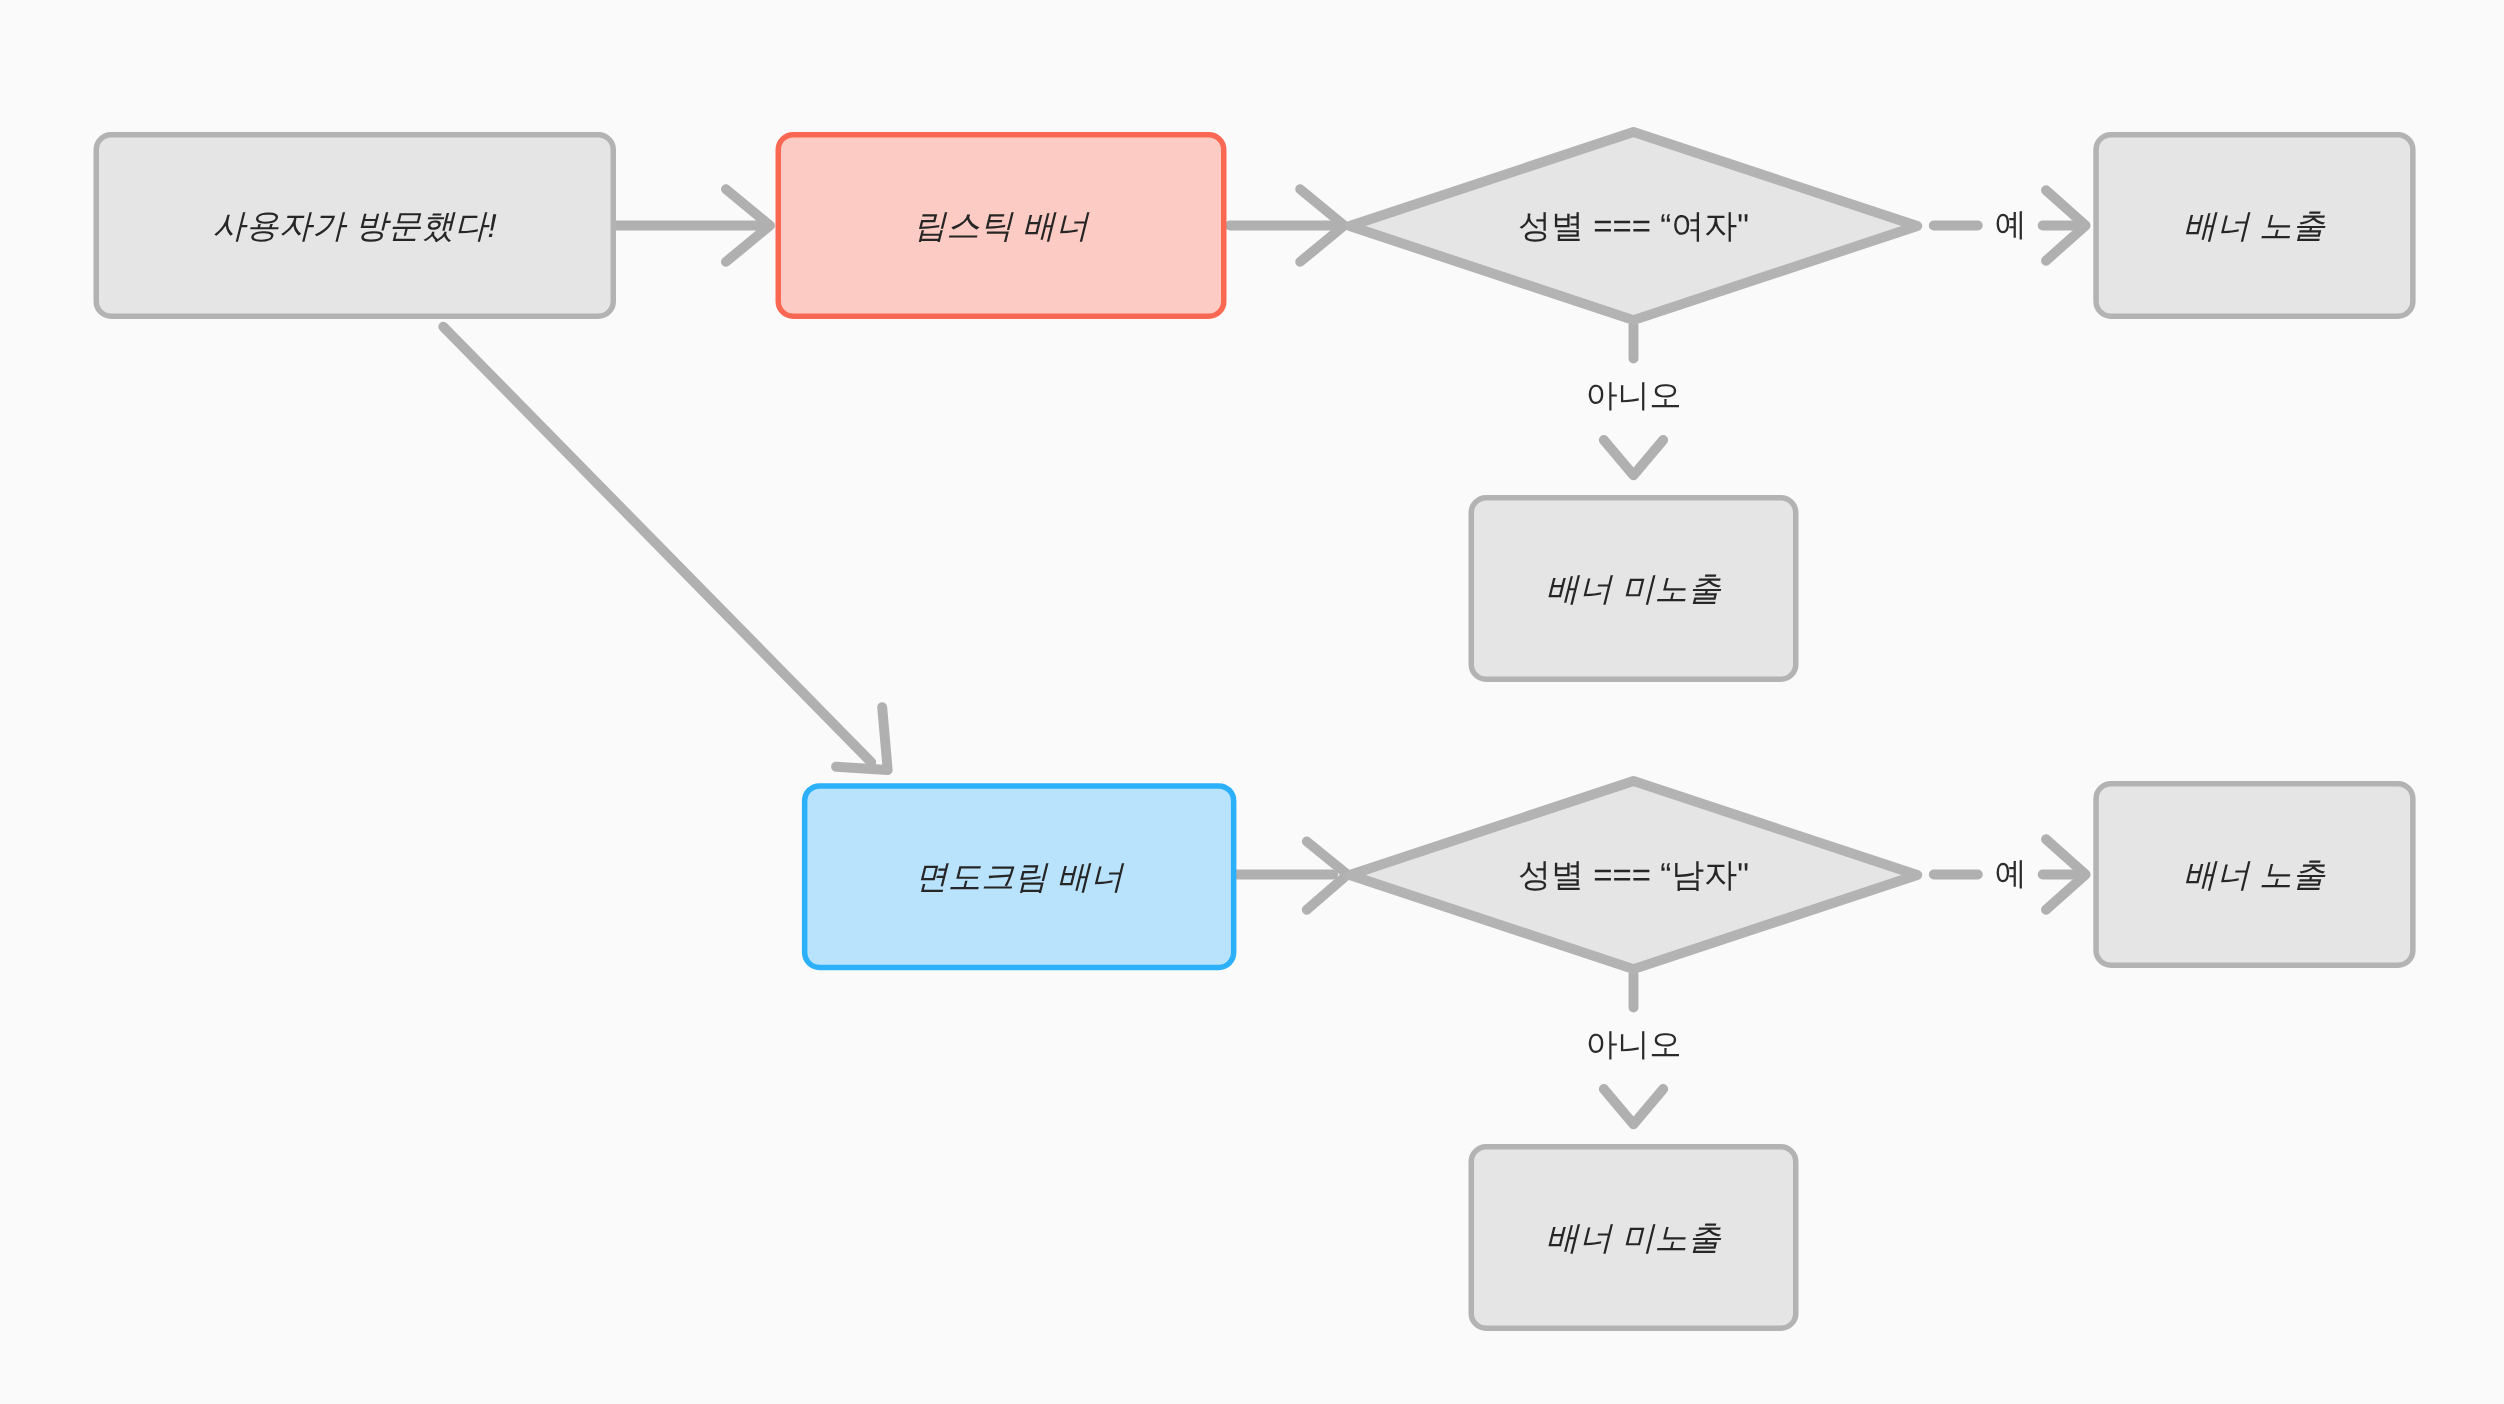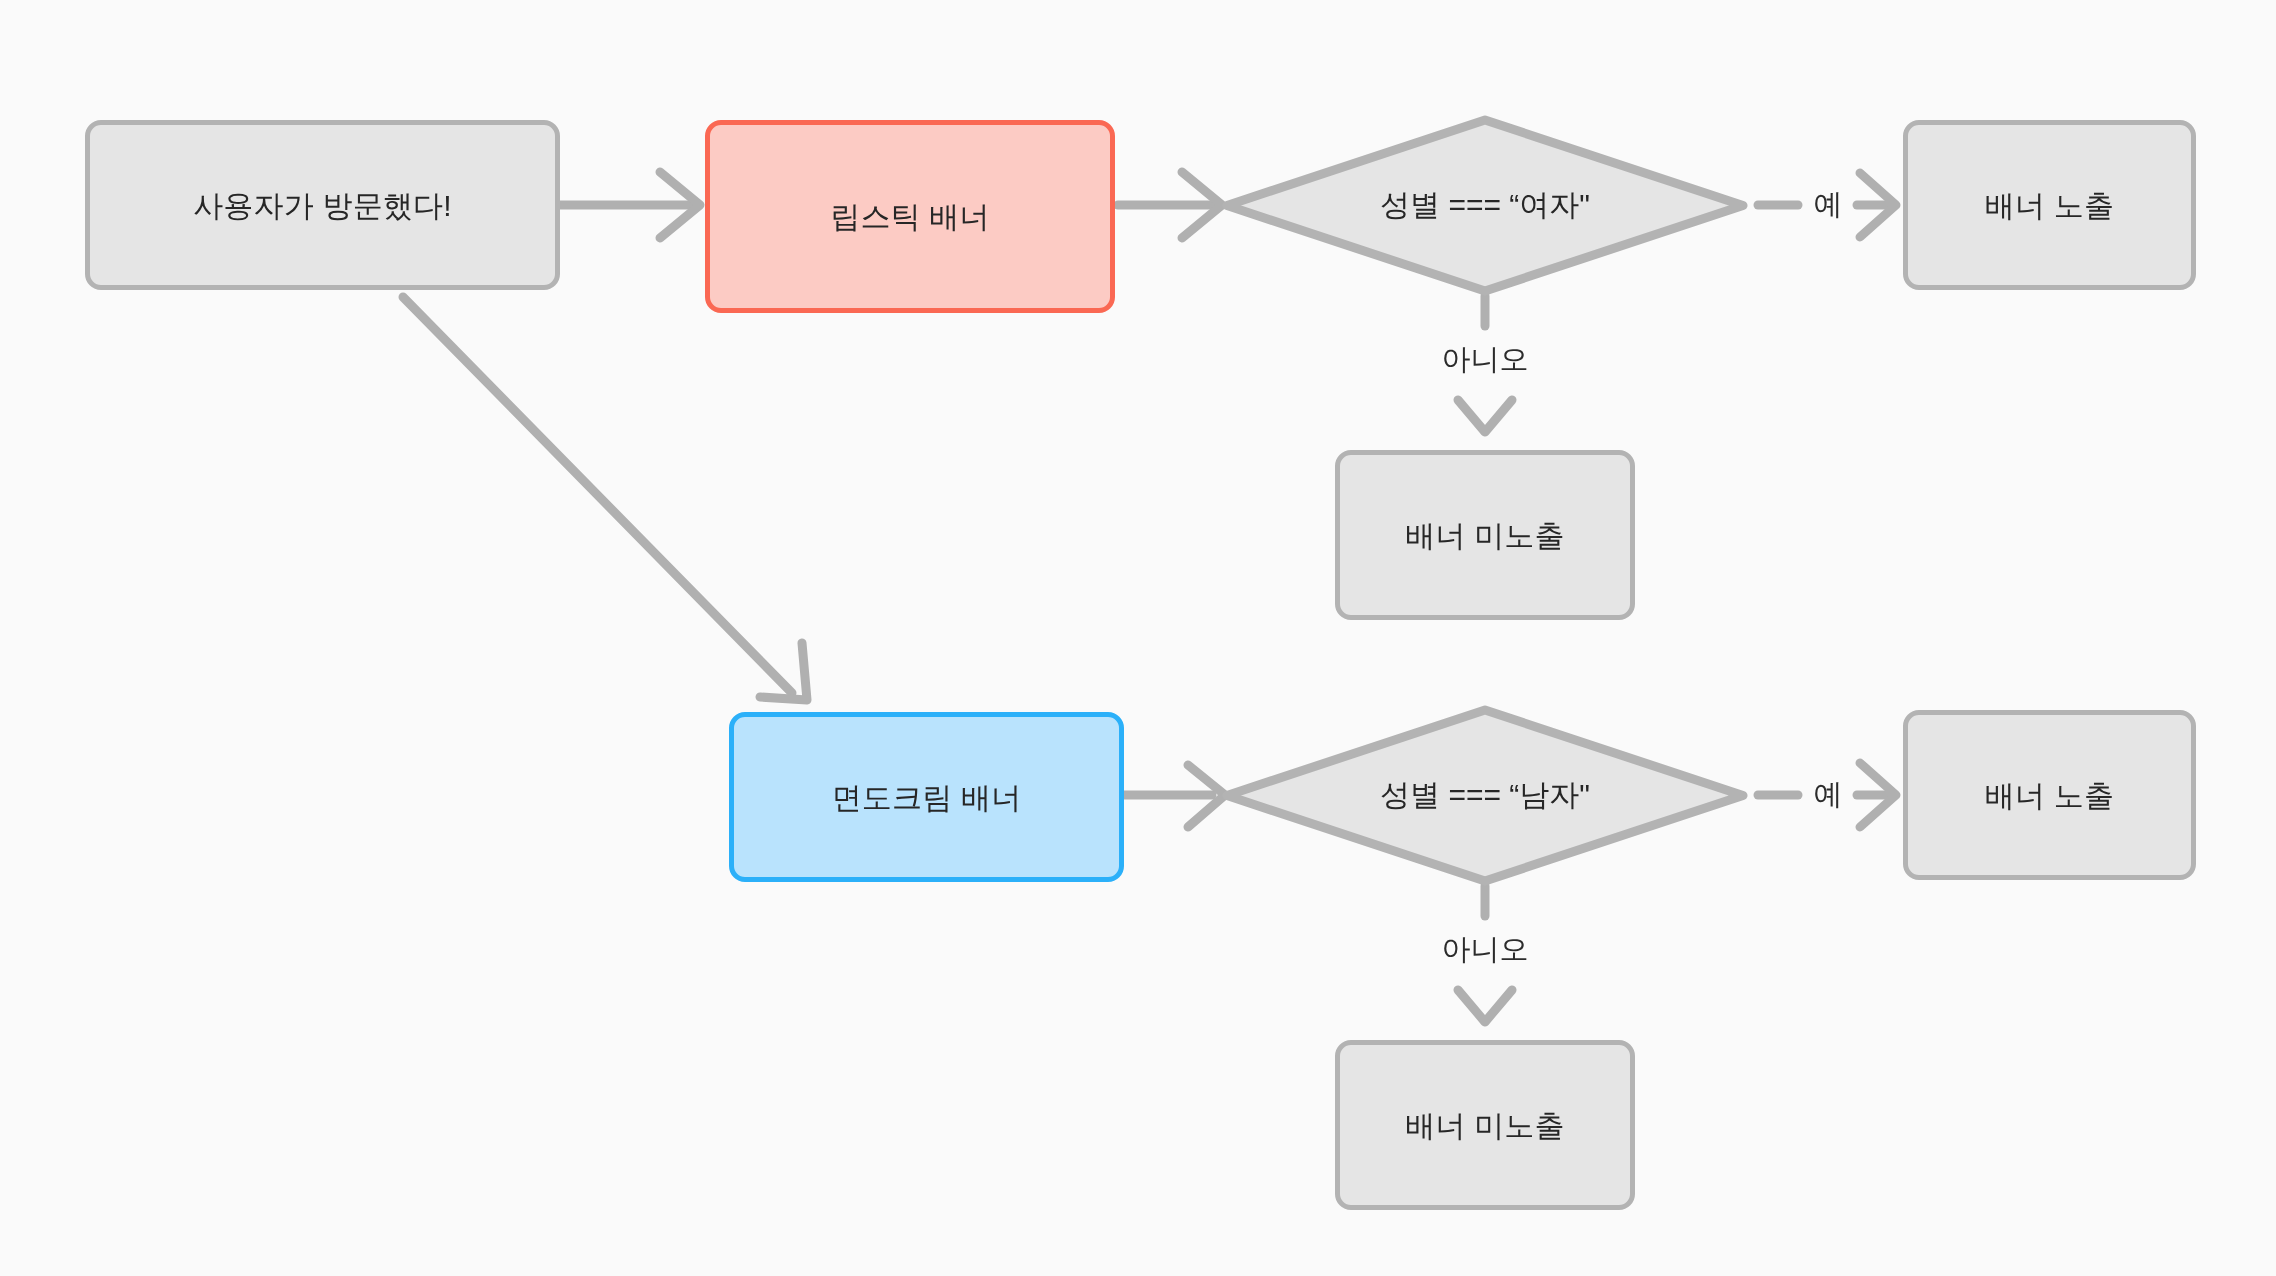--- a/index.html
+++ b/index.html
@@ -31,20 +31,21 @@
     position: absolute;
     box-sizing: border-box;
     display: flex;
     align-items: center;
     justify-content: center;
     text-align: center;
     color: #262626;
     font-size: 30px;
     letter-spacing: 0.2px;
     line-height: 1.3;
+    font-style: italic;
   }
   .node-box {
     border-radius: 16px;
     border-style: solid;
     border-width: 5px;
   }
   .node-box.gray {
     background: #e5e5e5;
     border-color: #b3b3b3;
   }
@@ -134,21 +135,21 @@
     <g stroke="#b0b0b0" stroke-width="9" stroke-linecap="round" stroke-linejoin="round" fill="none">
       <line x1="1485" y1="886" x2="1485" y2="916"></line>
       <polyline points="1458,990 1485,1022 1512,990"></polyline>
     </g>
   </svg>
 
   <div class="node node-box gray" style="left:85px; top:120px; width:475px; height:170px;">
     <span>사용자가 방문했다!</span>
   </div>
 
-  <div class="node node-box red" style="left:705px; top:120px; width:410px; height:193px;">
+  <div class="node node-box red" style="left:705px; top:120px; width:410px; height:170px;">
     <span>립스틱 배너</span>
   </div>
 
   <div class="diamond-wrap" style="left:1220px; top:113px; width:530px; height:185px;">
     <svg width="530" height="185" viewBox="0 0 530 185">
       <polygon points="265,7 523,92.5 265,178 7,92.5" fill="#e5e5e5" stroke="#b3b3b3" stroke-width="9" stroke-linejoin="round"></polygon>
     </svg>
     <div class="diamond-label">성별 === “여자"</div>
   </div>
 

